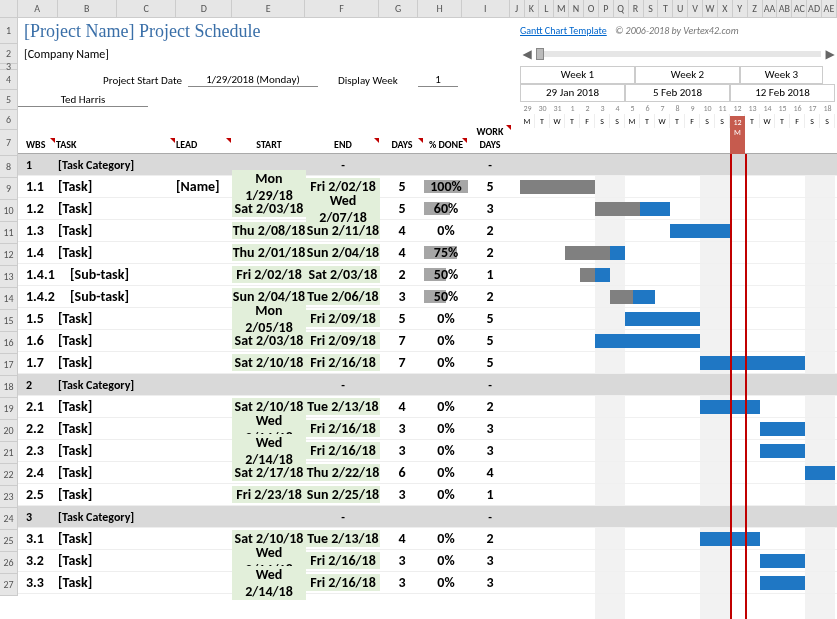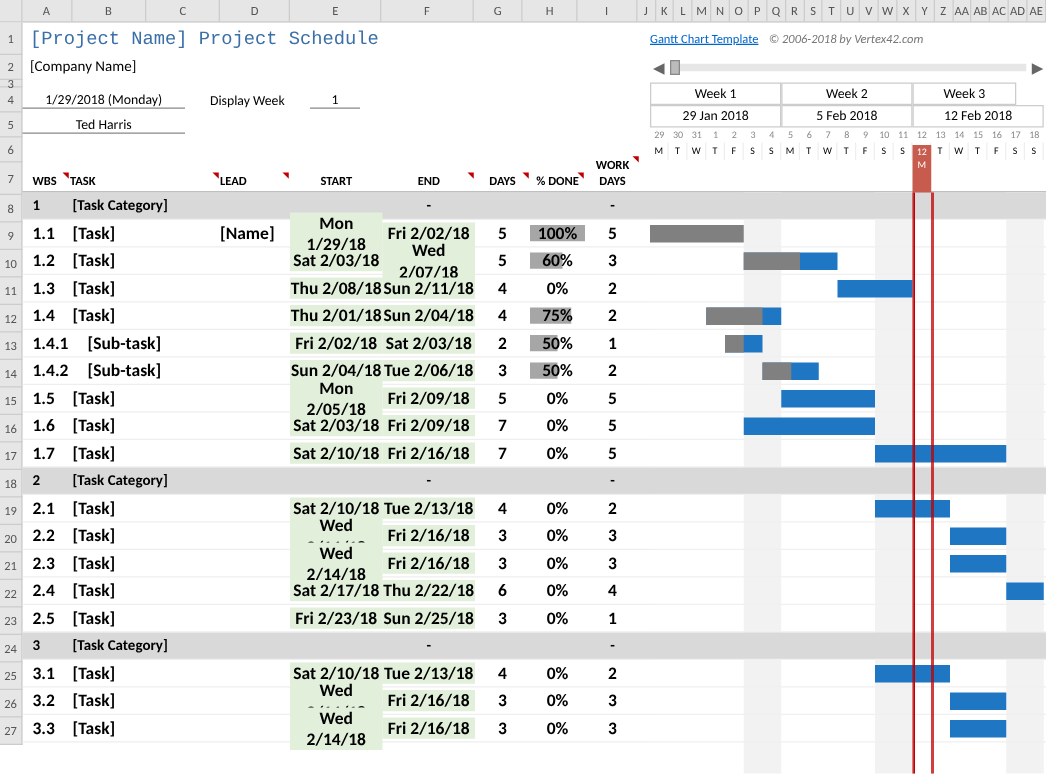--- a/index.html
+++ b/index.html
@@ -11,21 +11,21 @@
   .col-headers div { text-align: center; line-height: 18px; border-right: 1px solid #ccc; color: #555; }
 
   
   .row-labels { position: absolute; left: 0; top: 18px; width: 18px; background: #e6e6e6; }
   .row-labels div { height: 22px; text-align: center; line-height: 22px; border-bottom: 1px solid #ccc; border-right: 1px solid #ccc; font-size: 10px; color: #555; }
 
   .grid { position: absolute; left: 18px; top: 18px; right: 0; bottom: 0; }
 
   
   .title-row { height: 26px; display: flex; align-items: center; padding-left: 6px; }
-  .title { font-size: 15px; color: #3a6fa8; font-family: Liberation Mono, monospace; }
+  .title { font-size: 18px; color: #3a6fa8; font-family: Liberation Serif, serif; }
   .template-link { position: absolute; left: 502px; top: 6px; font-size: 10px; }
   .template-link a { color: #0066cc; text-decoration: underline; }
   .copy { color: #777; font-style: italic; margin-left: 6px; }
 
   .company-row { height: 20px; padding-left: 6px; font-size: 12px; display:flex; align-items:center;}
 
   .info { height: 20px; display: flex; align-items: center; font-size: 11px; }
   .info .lbl { width: 170px; text-align: right; padding-right: 6px; }
   .info .val { width: 130px; text-align: center; border-bottom: 1px solid #888; }
   .info .lbl2 { width: 80px; text-align: left; padding-right: 6px; margin-left: 20px;}
@@ -168,31 +168,32 @@
       <div class="chev">◀</div>
       <div class="track">
           <div class="thumb"></div>
         </div>
       <div class="chev">▶</div>
     </div>
 
     <div style="height:6px;"></div>
 
     <div class="info">
+      <div class="lbl">Project Start Date</div>
       <div class="val">1/29/2018 (Monday)</div>
       <div class="lbl2">Display Week</div>
       <div class="val2">1</div>
     </div>
     <div class="info">
       <div class="val">Ted Harris</div>
     </div>
 
     <div class="weeks" id="weeks">
         <div class="week-row">
-          <div class="wk" style="width:105px">Week 1</div>
+          <div class="wk" style="width:115px">Week 1</div>
           <div class="wk" style="width:105px">Week 2</div>
           <div class="wk" style="width:83px">Week 3</div>
         </div>
         <div class="week-row">
           <div class="wk" style="width:105px">29 Jan 2018</div>
           <div class="wk" style="width:105px">5 Feb 2018</div>
           <div class="wk" style="width:105px">12 Feb 2018</div>
         </div>
         <div class="dnum-row">
           <div style="width:15px">29</div>

